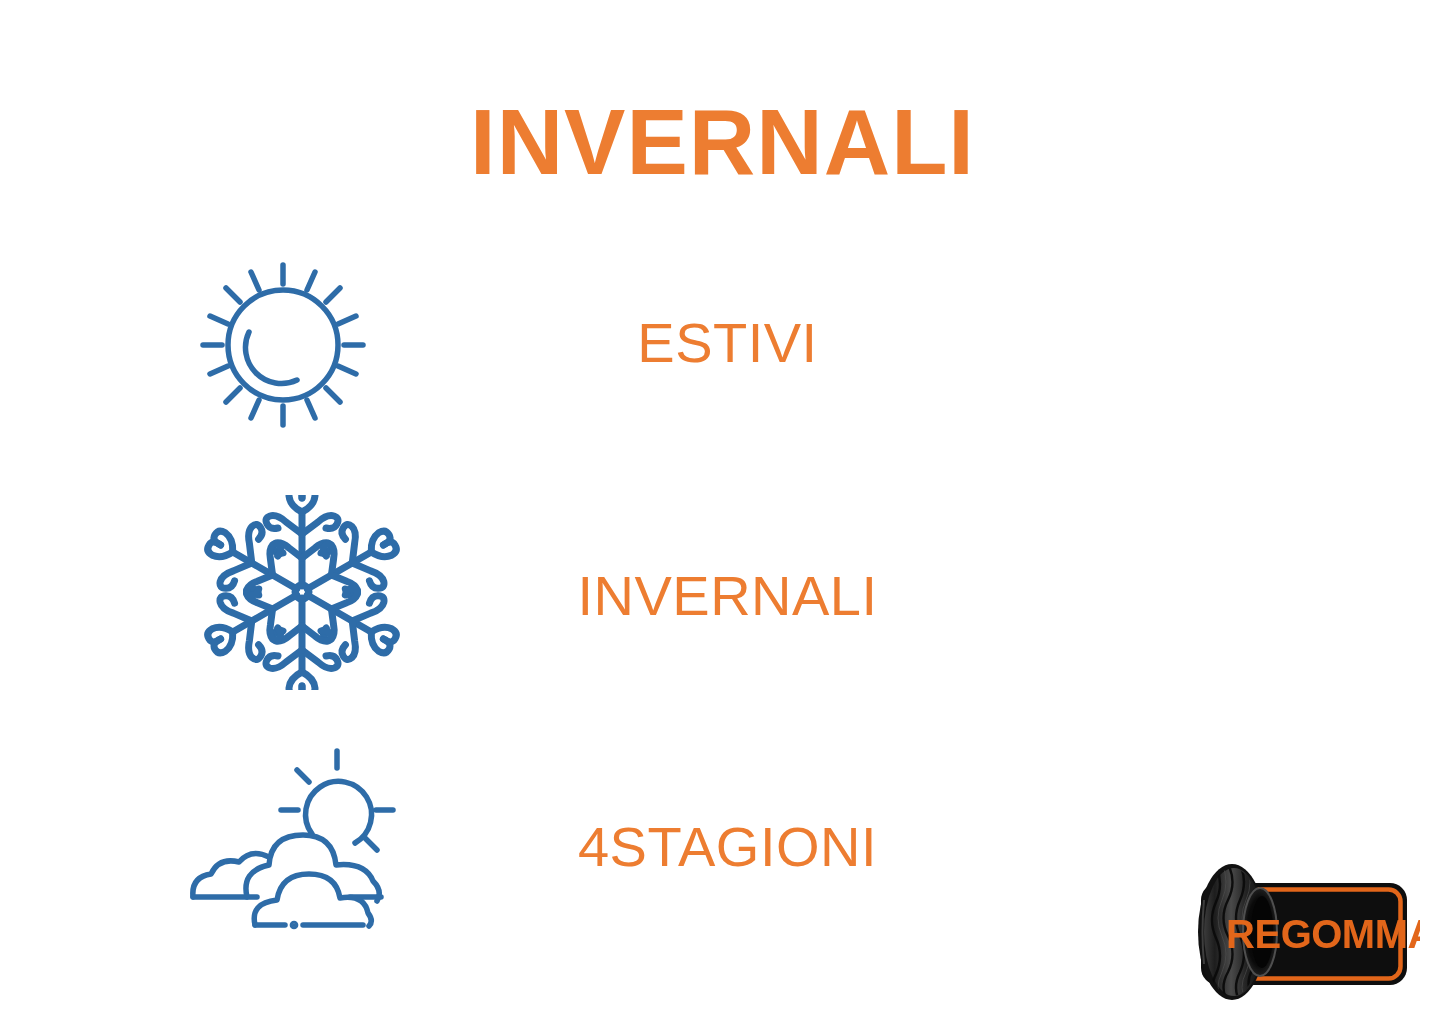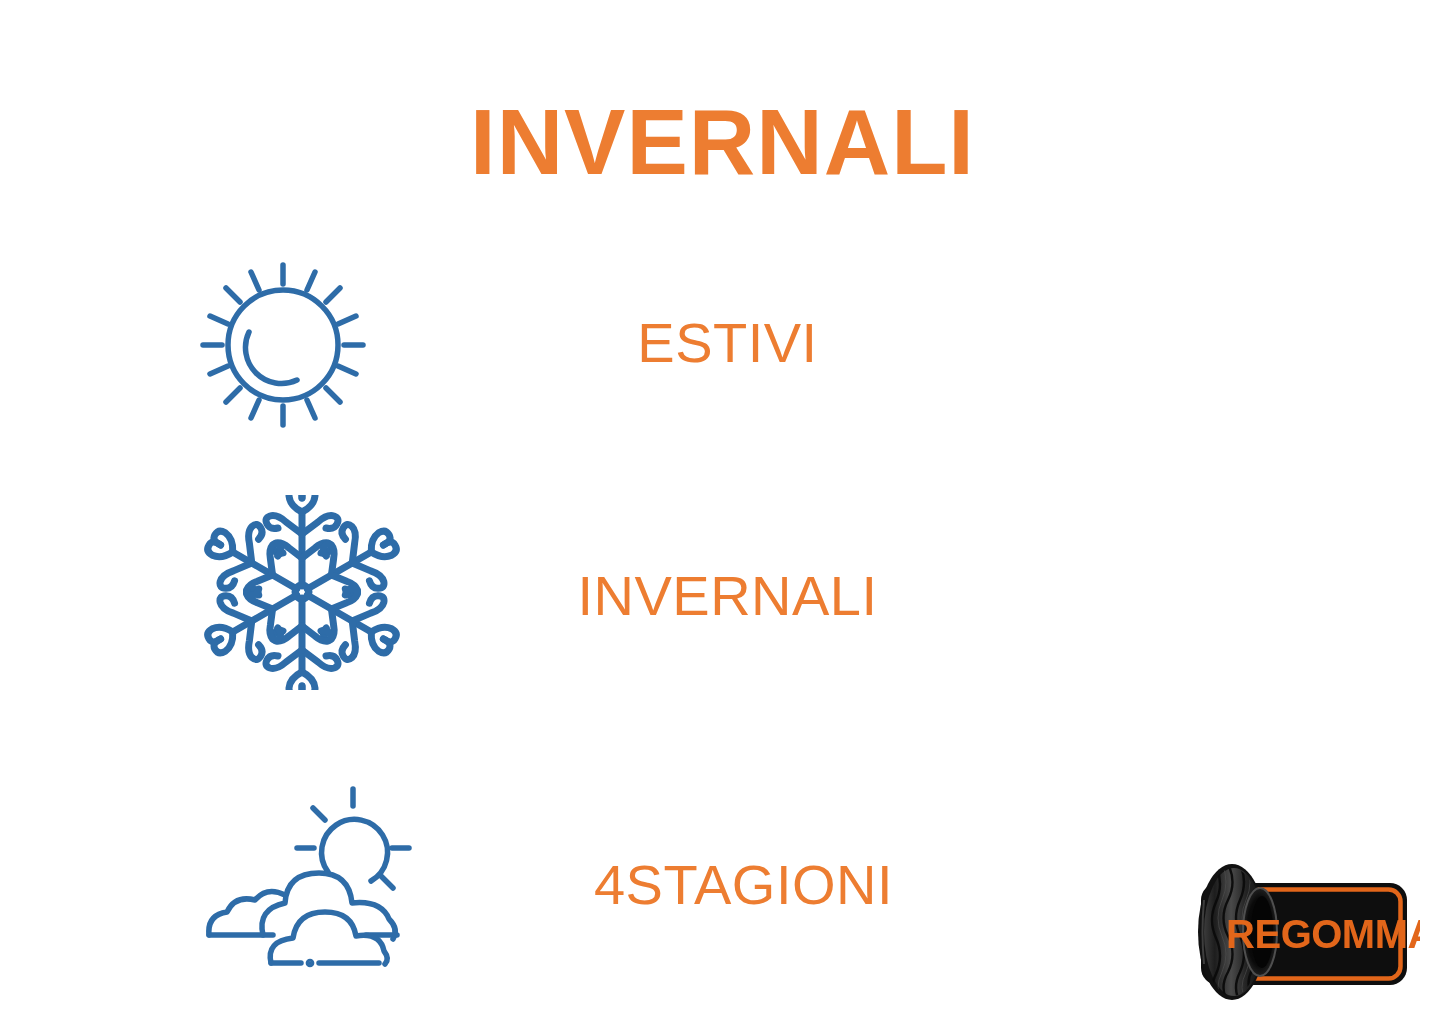--- a/index.html
+++ b/index.html
@@ -32,21 +32,21 @@
   }
 
   .row {
     position: absolute;
     left: 0;
     width: 1302px;
     height: 200px;
   }
   #row-estivi    { top: 248px; }
   #row-invernali { top: 495px; }
-  #row-4stagioni { top: 780px; margin-left: 16px; }
+  #row-4stagioni { top: 742px; }
 
   .row-icon {
     position: absolute;
     left: 185px;
     top: 0;
     width: 230px;
     height: 195px;
   }
   .row-icon svg { display: block; width: 100%; height: 100%; }
 

